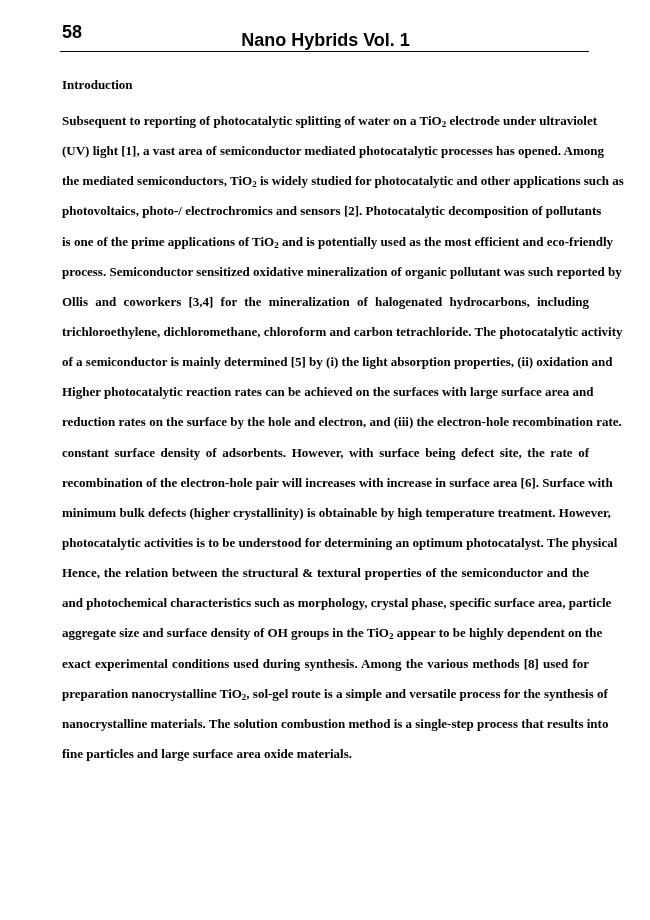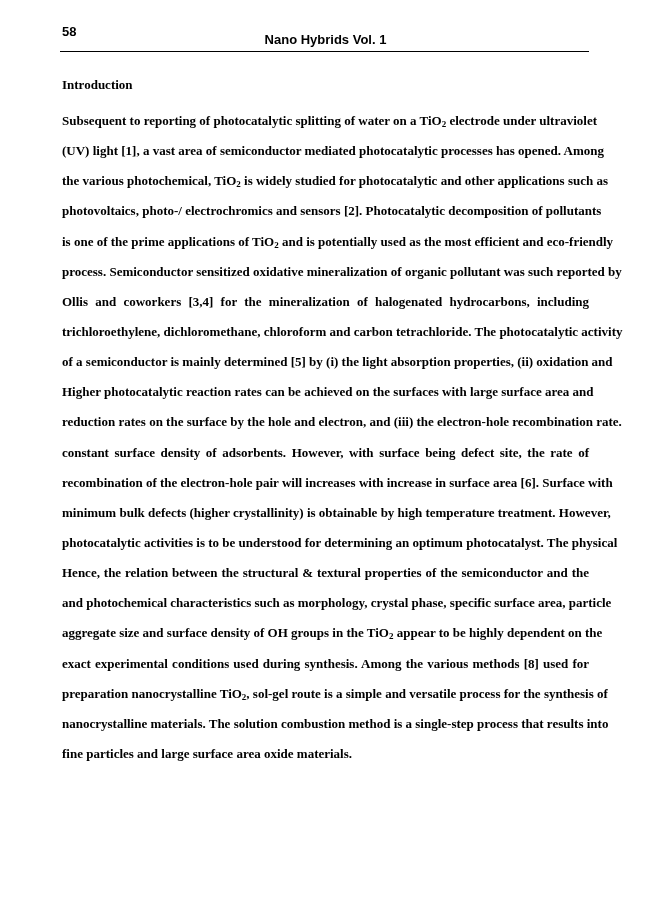--- a/index.html
+++ b/index.html
@@ -15,21 +15,21 @@
       color: #000000;
     }
     .running-header {
       position: absolute;
       left: 62px;
       top: 23px;
       width: 527px;
       height: 18px;
       font-family: "Liberation Sans", sans-serif;
       font-weight: bold;
-      font-size: 13px;
+      font-size: 18px;
       line-height: 18px;
     }
     .page-number {
       position: absolute;
       left: 0;
       top: 0;
     }
     .journal-title {
       position: absolute;
       left: 0;
@@ -89,21 +89,21 @@
   <span class="page-number">58</span>
   <span class="journal-title">Nano Hybrids Vol. 1</span>
 </div>
 <div class="header-rule"></div>
 
 <div class="section-heading">Introduction</div>
 
 <div class="body-text">
   <span class="body-line"><span>Subsequent to reporting of photocatalytic splitting of water on a TiO</span><sub>2</sub><span> electrode under ultraviolet</span></span>
   <span class="body-line"><span>(UV) light [1], a vast area of semiconductor mediated photocatalytic processes has opened. Among</span><sub></sub><span></span></span>
-  <span class="body-line"><span>the various photochemical, TiO</span><sub>2</sub><span> is widely studied for photocatalytic and other applications such as</span></span>
+  <span class="body-line"><span>the mediated semiconductors, TiO</span><sub>2</sub><span> is widely studied for photocatalytic and other applications such as</span></span>
   <span class="body-line"><span>photovoltaics, photo-/ electrochromics and sensors [2].   Photocatalytic decomposition of pollutants</span><sub></sub><span></span></span>
   <span class="body-line"><span>is one of the prime applications of TiO</span><sub>2</sub><span> and is potentially used as the most efficient and eco-friendly</span></span>
   <span class="body-line"><span>process. Semiconductor sensitized oxidative mineralization of organic pollutant was such reported by</span><sub></sub><span></span></span>
   <span class="body-line"><span>Ollis and coworkers [3,4] for the mineralization of halogenated hydrocarbons, including</span><sub></sub><span></span></span>
   <span class="body-line"><span>trichloroethylene, dichloromethane, chloroform and carbon tetrachloride. The photocatalytic activity</span><sub></sub><span></span></span>
   <span class="body-line"><span>of a semiconductor is mainly determined [5] by (i) the light absorption properties, (ii) oxidation and</span><sub></sub><span></span></span>
   <span class="body-line"><span>Higher photocatalytic reaction rates can be achieved on the surfaces with large surface area and</span><sub></sub><span></span></span>
   <span class="body-line"><span>reduction rates on the surface by the hole and electron, and (iii) the electron-hole recombination rate.</span><sub></sub><span></span></span>
   <span class="body-line"><span>constant surface density of adsorbents. However, with surface being defect site, the rate of</span><sub></sub><span></span></span>
   <span class="body-line"><span>recombination of the electron-hole pair will increases with increase in surface area [6]. Surface with</span><sub></sub><span></span></span>

